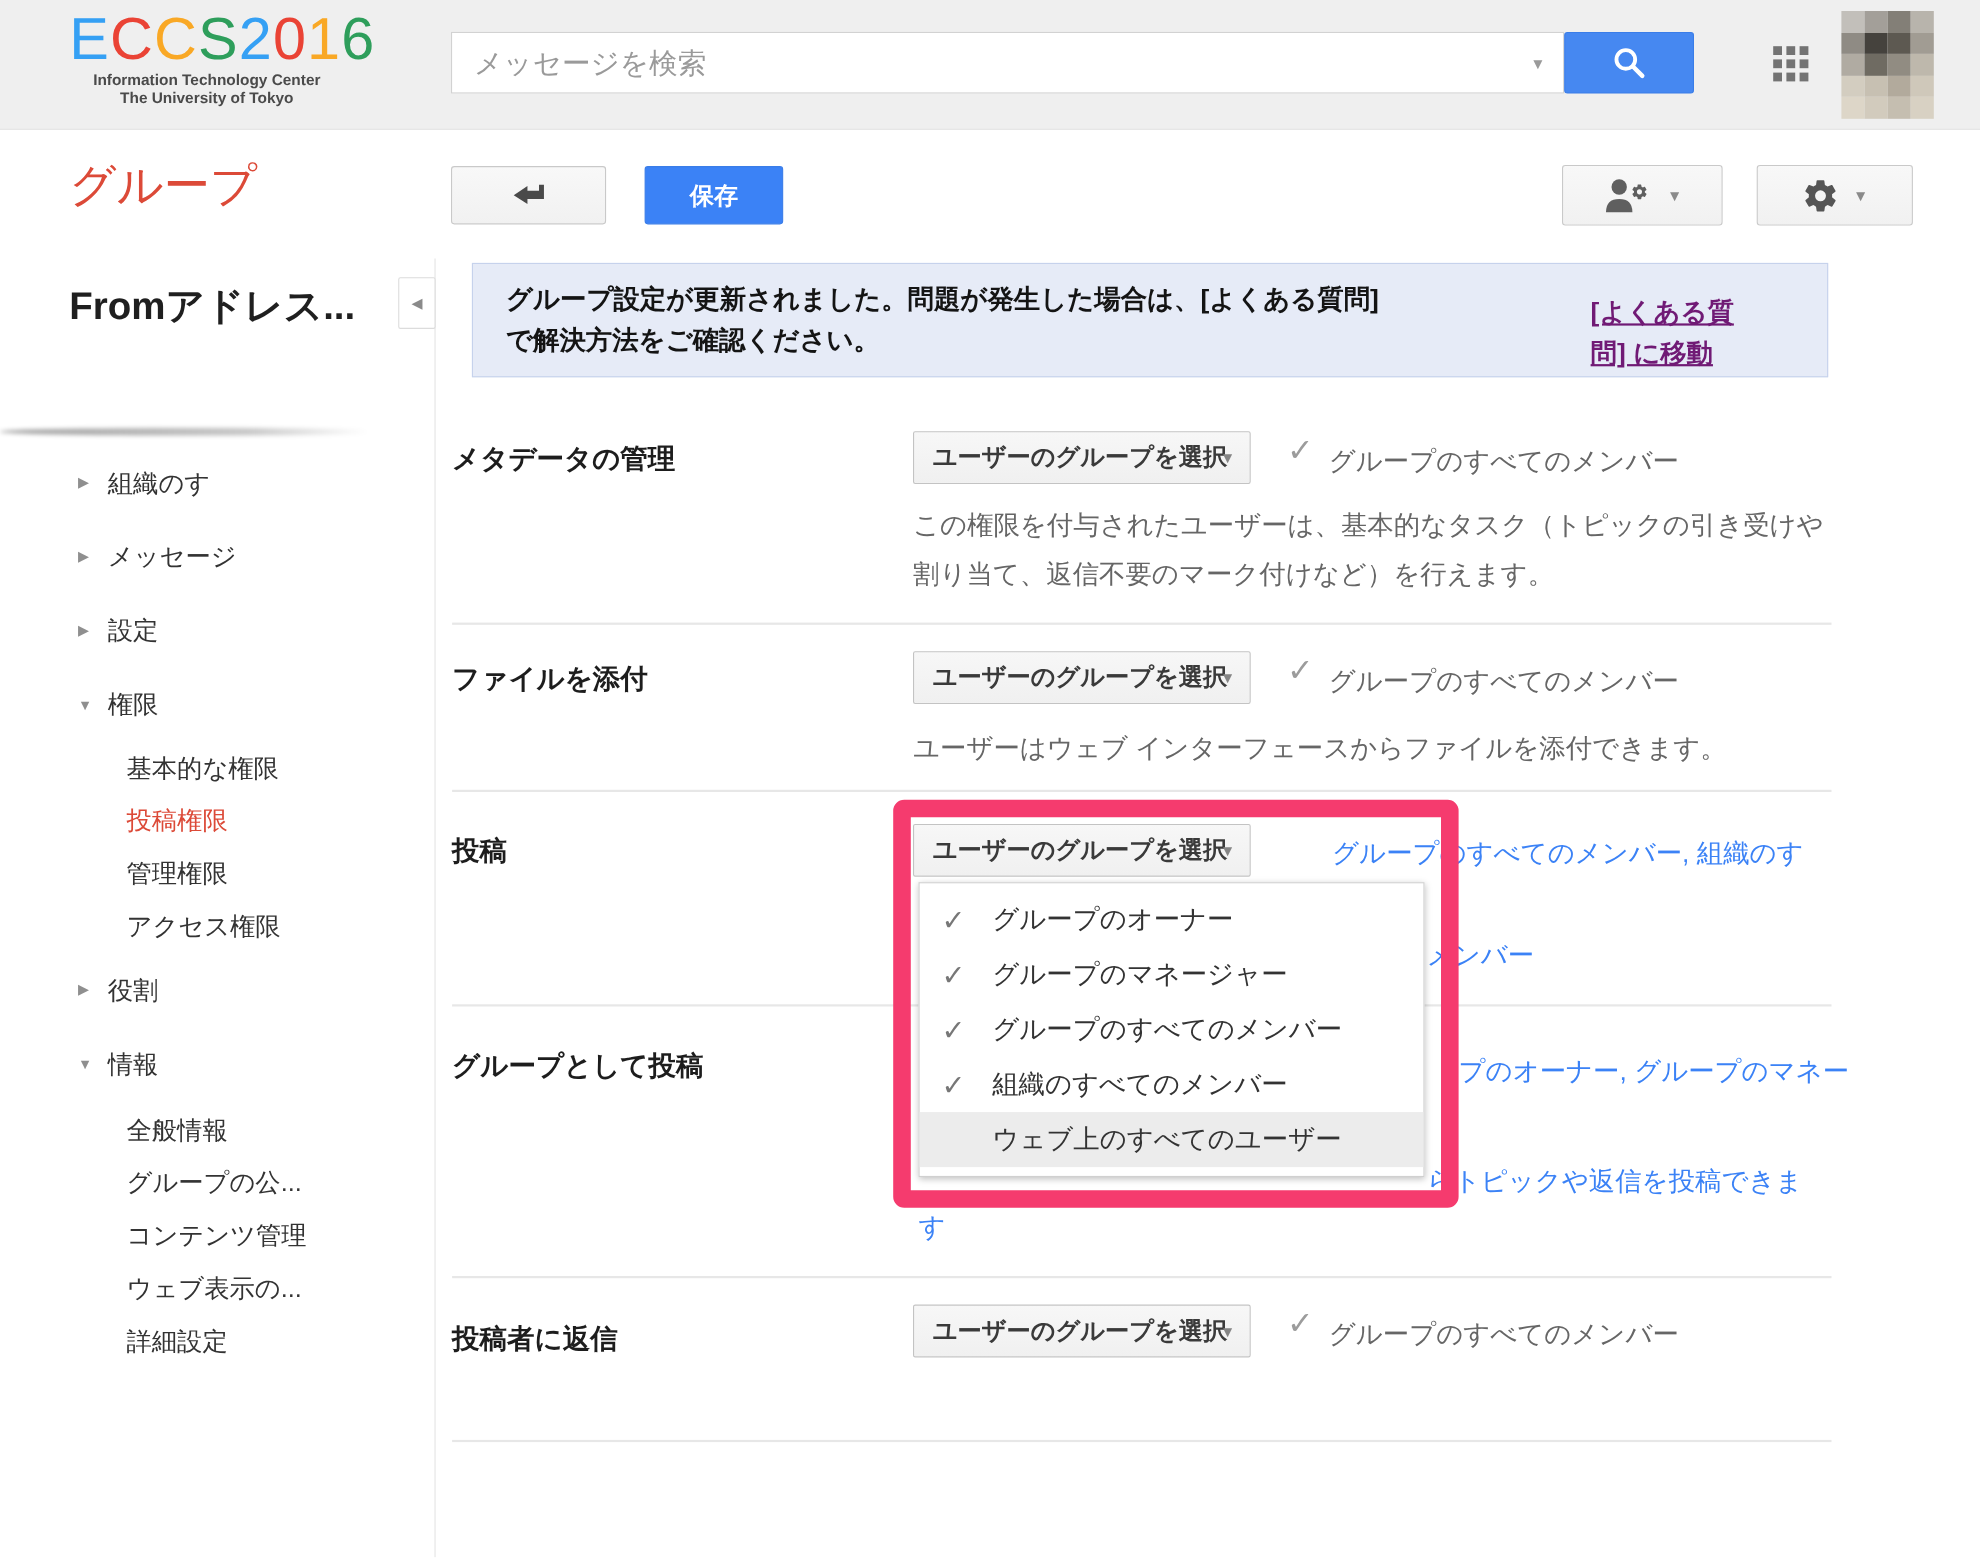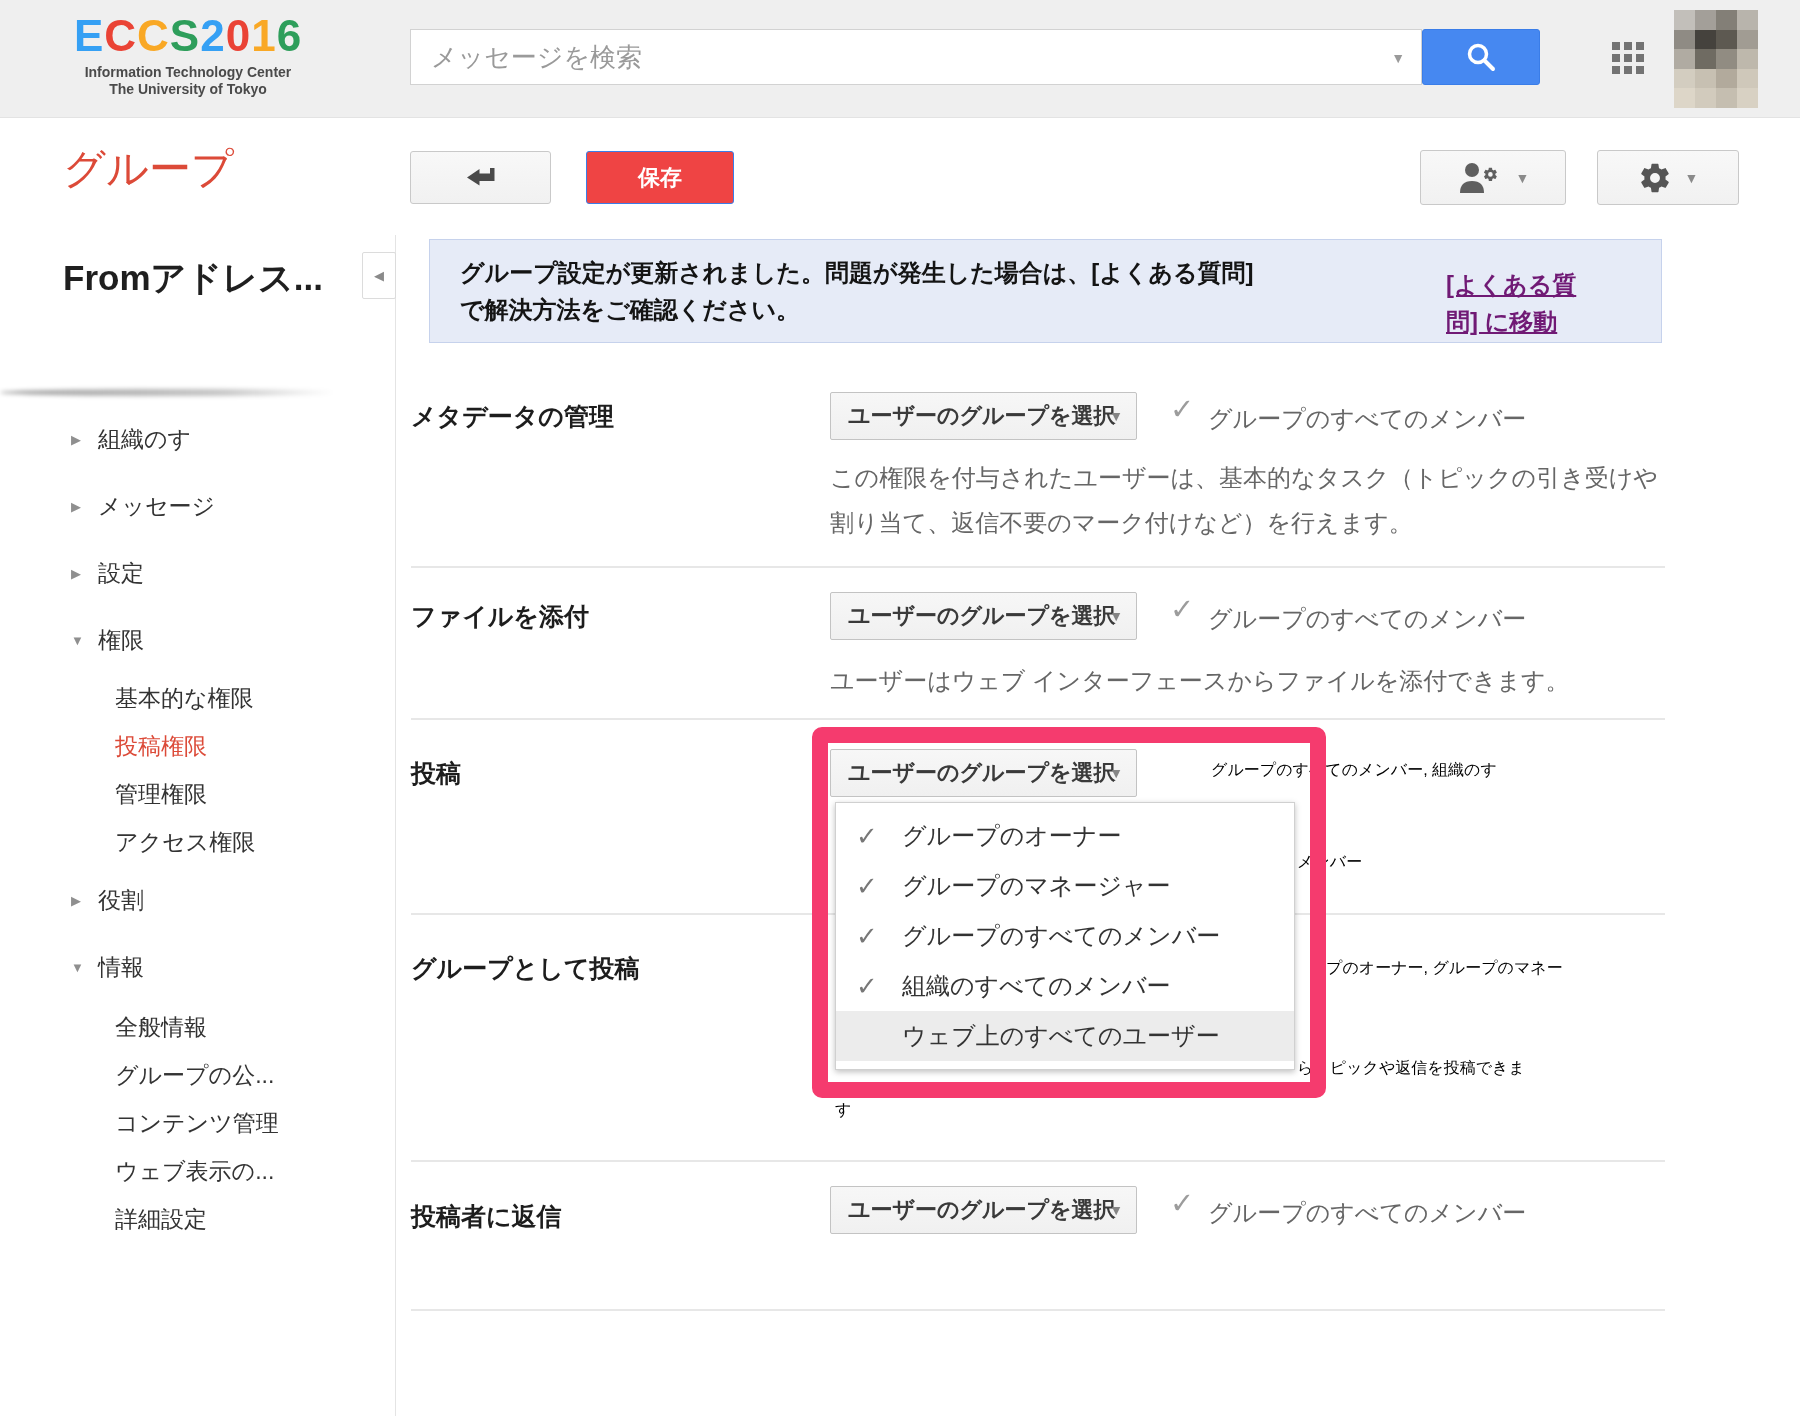--- a/index.html
+++ b/index.html
@@ -3,21 +3,21 @@
 <meta charset="utf-8">
 <style>
   html,body{margin:0;padding:0;background:#fff;}
   *{box-sizing:border-box;}
   #page{position:relative;width:1800px;height:1416px;background:#fff;overflow:hidden;
         font-family:"Liberation Sans","DejaVu Sans",sans-serif;color:#222;}
 
   
   .top-header{position:absolute;left:0;top:0;width:1800px;height:118px;background:#efefef;border-bottom:1px solid #e3e3e3;}
   .logo{position:absolute;left:63px;top:8px;text-align:center;width:250px;}
-  .logo-text{font-size:44px;font-weight:bold;letter-spacing:1px;line-height:56px;white-space:nowrap;}
+  .logo-text{font-size:54px;font-weight:normal;letter-spacing:1px;line-height:56px;white-space:nowrap;}
   .logo-letter{display:inline-block;}
   .logo-sub{font-size:14px;font-weight:bold;color:#4a4a4a;line-height:17px;}
   .search-field{position:absolute;left:410px;top:29px;width:1012px;height:56px;background:#fff;border:1px solid #d2d2d2;}
   .search-field input{width:100%;height:100%;border:none;outline:none;font-size:26px;color:#444;
         padding:0 54px 0 20px;background:transparent;font-family:inherit;}
   .search-field input::placeholder{color:#9a9a9a;}
   .scope-caret{position:absolute;right:16px;top:20px;font-size:14px;color:#9a9a9a;cursor:pointer;}
   .search-btn{position:absolute;left:1422px;top:29px;width:118px;height:56px;background:#4688f1;border:1px solid #3a7de8;
         border-radius:3px;display:flex;align-items:center;justify-content:center;cursor:pointer;}
   .apps-grid{position:absolute;left:1612px;top:42px;width:34px;height:34px;display:grid;
@@ -35,21 +35,21 @@
   .avatar i:nth-child(13){background:#d3cdc0}.avatar i:nth-child(14){background:#c7c0b2}
   .avatar i:nth-child(15){background:#b2aa9c}.avatar i:nth-child(16){background:#cfc8ba}
   .avatar i:nth-child(17){background:#ddd6c8}.avatar i:nth-child(18){background:#d2cbbd}
   .avatar i:nth-child(19){background:#c5beb0}.avatar i:nth-child(20){background:#d8d1c3}
 
   
   .app-title{position:absolute;left:63px;top:146px;font-size:42px;color:#dc4a38;line-height:46px;}
   .tool-btn{position:absolute;background:linear-gradient(#f8f8f8,#f1f1f1);border:1px solid #c9c9c9;border-radius:3px;
         display:flex;align-items:center;justify-content:center;gap:13px;cursor:pointer;}
   .btn-back{left:410px;top:151px;width:141px;height:53px;}
-  .btn-save{position:absolute;left:586px;top:151px;width:148px;height:53px;background:#ef4444;border:1px solid #3a7de8;
+  .btn-save{position:absolute;left:586px;top:151px;width:126px;height:53px;background:#3b82f6;border:1px solid #3a7de8;
         border-radius:3px;color:#fff;font-size:22px;font-weight:bold;display:flex;align-items:center;justify-content:center;cursor:pointer;}
   .btn-members{left:1420px;top:150px;width:146px;height:55px;}
   .btn-settings{left:1597px;top:150px;width:142px;height:55px;}
   .btn-caret{font-size:14px;color:#8a8a8a;}
 
   
   .sidebar{position:absolute;left:0;top:235px;width:396px;height:1181px;background:#fff;border-right:1px solid #e4e4e4;}
   .group-name{position:absolute;left:63px;top:20px;font-size:35px;font-weight:bold;color:#1f1f1f;white-space:nowrap;}
   .collapse-btn{position:absolute;left:362px;top:17px;width:34px;height:47px;border:1px solid #dcdcdc;background:#fff;
         border-radius:2px;display:flex;align-items:center;justify-content:center;font-size:13px;color:#8a8a8a;cursor:pointer;}
@@ -73,21 +73,21 @@
 
   
   .row-label{position:absolute;font-size:25px;font-weight:bold;color:#1d1d1d;white-space:nowrap;}
   .select-btn{position:absolute;width:307px;height:48px;background:linear-gradient(#f7f7f7,#f0f0f0);
         border:1px solid #c3c3c3;border-radius:2px;font-size:22px;font-weight:bold;color:#3a3a3a;
         display:flex;align-items:center;padding:0 34px 0 17px;cursor:pointer;white-space:nowrap;}
   .select-btn .caret{position:absolute;right:13px;font-size:14px;color:#858585;}
   .check-icon{position:absolute;font-size:29px;font-weight:bold;color:#9c9c9c;}
   .row-value{position:absolute;font-size:24px;color:#666;white-space:nowrap;}
   .row-desc{position:absolute;font-size:24px;color:#666;line-height:45px;width:845px;}
-  .frag{position:absolute;font-size:16px;color:#000000;white-space:nowrap;}
+  .frag{position:absolute;font-size:24px;color:#3b82f6;white-space:nowrap;}
   .divider{position:absolute;left:411px;width:1254px;height:2px;background:#e7e7e7;}
 
   
   .menu{position:absolute;left:835px;top:802px;width:460px;background:#fff;border:1px solid #d0d0d0;
         box-shadow:0 2px 6px rgba(0,0,0,.25);padding:8px 0;z-index:20;}
   .menu-item{height:50px;display:flex;align-items:center;position:relative;padding-left:66px;
         font-size:24px;color:#333;cursor:pointer;white-space:nowrap;}
   .menu-item .check{position:absolute;left:20px;font-size:26px;color:#777;}
   .menu-item.highlighted{background:#ececec;}
 

